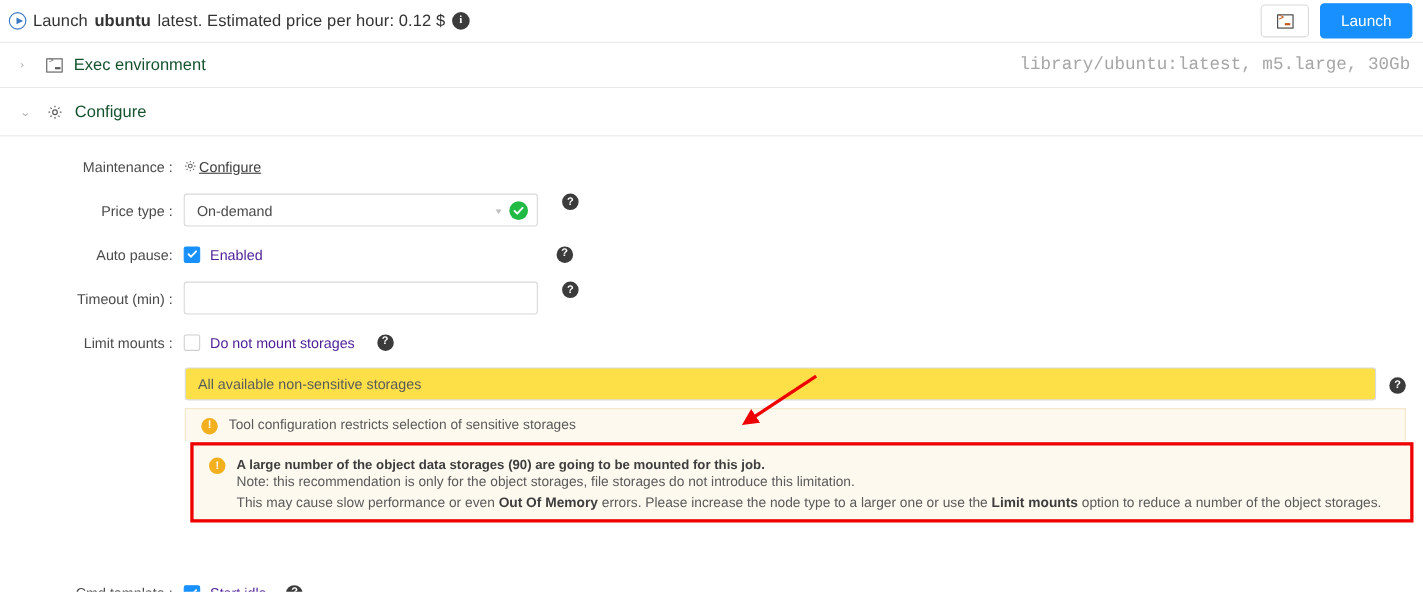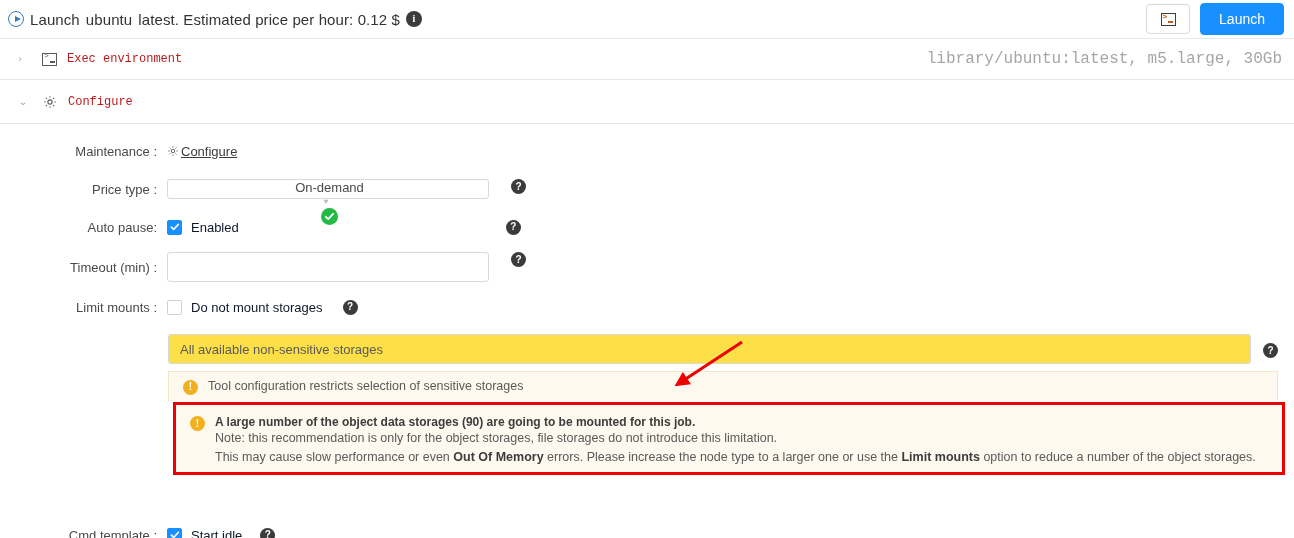--- a/index.html
+++ b/index.html
@@ -28,21 +28,21 @@
   }
   .header-title {
     display: flex;
     align-items: center;
     font-size: 15px;
     color: #333;
     white-space: nowrap;
     gap: 6px;
   }
   .header-title .txt { letter-spacing: 0.1px; }
-  .header-title .bold { font-weight: normal; }
+  .header-title .bold { font-weight: bold; }
   .header-spacer { flex: 1 1 auto; }
 
   .icon-circle {
     width: 15px; height: 15px;
     border-radius: 50%;
     display: inline-flex;
     align-items: center;
     justify-content: center;
     flex: none;
   }
@@ -140,24 +140,23 @@
   }
   .chev {
     color: #b0b0b0;
     font-size: 12px;
     width: 14px;
     display: inline-block;
     flex: none;
     transform: scaleY(0.8);
   }
   .panel-label {
-    font-size: 12px;
-    color: #b91c1c;
+    font-size: 15px;
+    color: #14532d;
     margin-left: 10px;
-    font-family: Liberation Mono, monospace;
   }
   .panel-summary {
     margin-left: auto;
     font-size: 16px;
     color: #a6a6a6;
     font-family: Liberation Mono, monospace;
   }
   .console-icon {
     width: 15px; height: 13px;
     border: 1.5px solid #5a5a5a;
@@ -216,30 +215,29 @@
     display: inline-flex;
     align-items: center;
     gap: 2px;
     cursor: pointer;
   }
   .gear-sm { width: 12px; height: 12px; color: #666; flex: none; }
   .gear-sm svg { display: block; }
 
   .select-box {
     width: 322px;
-    height: 20px;
+    height: 30px;
     border: 1px solid #d9d9d9;
     border-radius: 3px;
     background: #fff;
     display: flex;
     align-items: center;
     padding: 0 8px 0 11px;
     box-sizing: border-box;
     cursor: pointer;
-    flex-direction: column;
   }
   .select-value { flex: 1; color: #4a4a4a; font-size: 13px; }
   .select-chev { color: #bfbfbf; font-size: 11px; transform: scaleY(0.75); margin-right: 7px; }
   .ok-badge {
     width: 17px; height: 17px;
     border-radius: 50%;
     background: #21ba45;
     display: inline-flex;
     align-items: center;
     justify-content: center;
@@ -296,21 +294,21 @@
     box-sizing: border-box;
     flex: none;
     display: inline-flex;
     align-items: center;
     justify-content: center;
     cursor: pointer;
   }
   .cb.on { background: #1890ff; border: 1px solid #1890ff; }
   .cb.off { background: #fff; border: 1px solid #d0d0d0; }
   .cb svg { display: block; }
-  .cb-label { margin-left: 9px; color: #0f172a; font-size: 13px; }
+  .cb-label { margin-left: 9px; color: #4c1d95; font-size: 13px; }
 
   
   .warn-bar {
     background: #fdf9ef;
     border: 1px solid #f3e6c8;
     box-sizing: border-box;
     display: flex;
     align-items: flex-start;
     padding: 8px 12px 8px 14px;
     gap: 10px;

